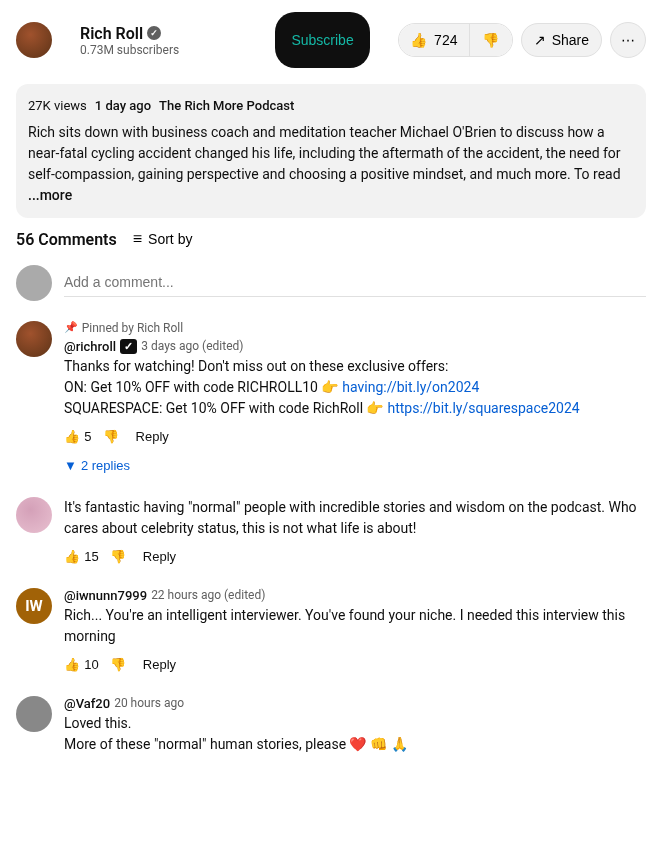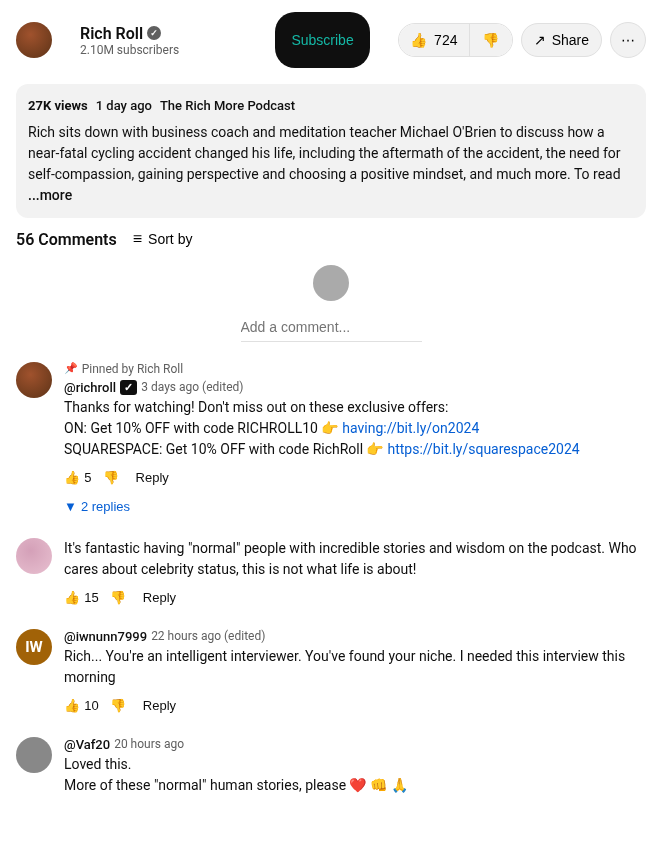--- a/index.html
+++ b/index.html
@@ -72,40 +72,39 @@
     .more-btn { border-radius: 50%; width: 36px; height: 36px; justify-content: center; padding: 0; }
     .video-description {
       margin: 4px 16px 12px;
       background: #f2f2f2;
       border-radius: 12px;
       padding: 12px;
       font-size: 14px;
       line-height: 1.5;
     }
     .desc-meta { font-size: 13px; font-weight: 500; margin-bottom: 6px; display: flex; gap: 8px; align-items: center; }
-    .desc-views { font-weight: 700; }
+    .desc-views { font-weight: 400; }
     .desc-date { color: #0f0f0f; }
     .desc-channel { color: #0f0f0f; font-weight: 500; }
     .desc-text { font-size: 14px; color: #0f0f0f; }
     .desc-more { color: #0f0f0f; font-weight: 500; cursor: pointer; }
     .comments-section { padding: 0 16px; }
     .comments-header {
       display: flex; gap: 16px;
       margin-bottom: 16px;
     }
     .comments-count { font-size: 16px; font-weight: 600; }
     .sort-btn {
       display: flex; align-items: center; gap: 6px;
       background: none; border: none; cursor: pointer;
       font-size: 14px; font-weight: 500;
     }
     .add-comment-row {
       display: flex; align-items: center; gap: 12px;
       margin-bottom: 20px;
-      flex-direction: column;
     }
     .comment-input {
       flex: 1; border: none; border-bottom: 1px solid #e0e0e0;
       padding: 6px 0; font-size: 14px; color: #606060;
       outline: none; background: transparent; cursor: text;
     }
     .comment-block {
       display: flex; gap: 12px;
       margin-bottom: 20px;
     }
@@ -168,21 +167,21 @@
 </head>
 <body>
 
 <div class="channel-header">
   <div class="av-richroll"></div>
   <div class="channel-info">
     <div class="channel-name">
       <span>Rich Roll</span>
       <span class="verified-badge">✓</span>
     </div>
-    <div class="subscriber-count">2.10M subscribers</div>
+    <div class="subscriber-count">0.73M subscribers</div>
   </div>
   <button class="subscribe-btn">Subscribe</button>
   <div class="action-buttons">
     <div class="like-dislike-group">
       <button class="action-btn like">
         <span>👍</span>
         <span>724</span>
       </button>
       <button class="action-btn">
         <span>👎</span>

